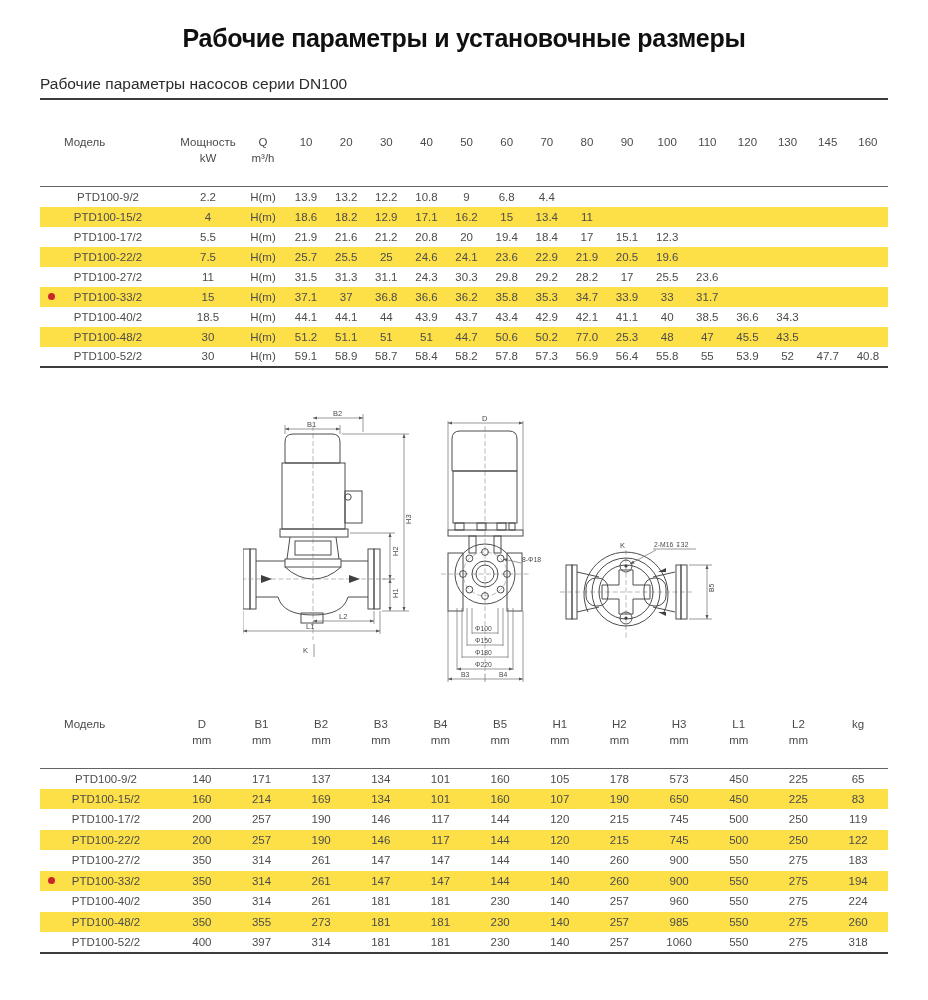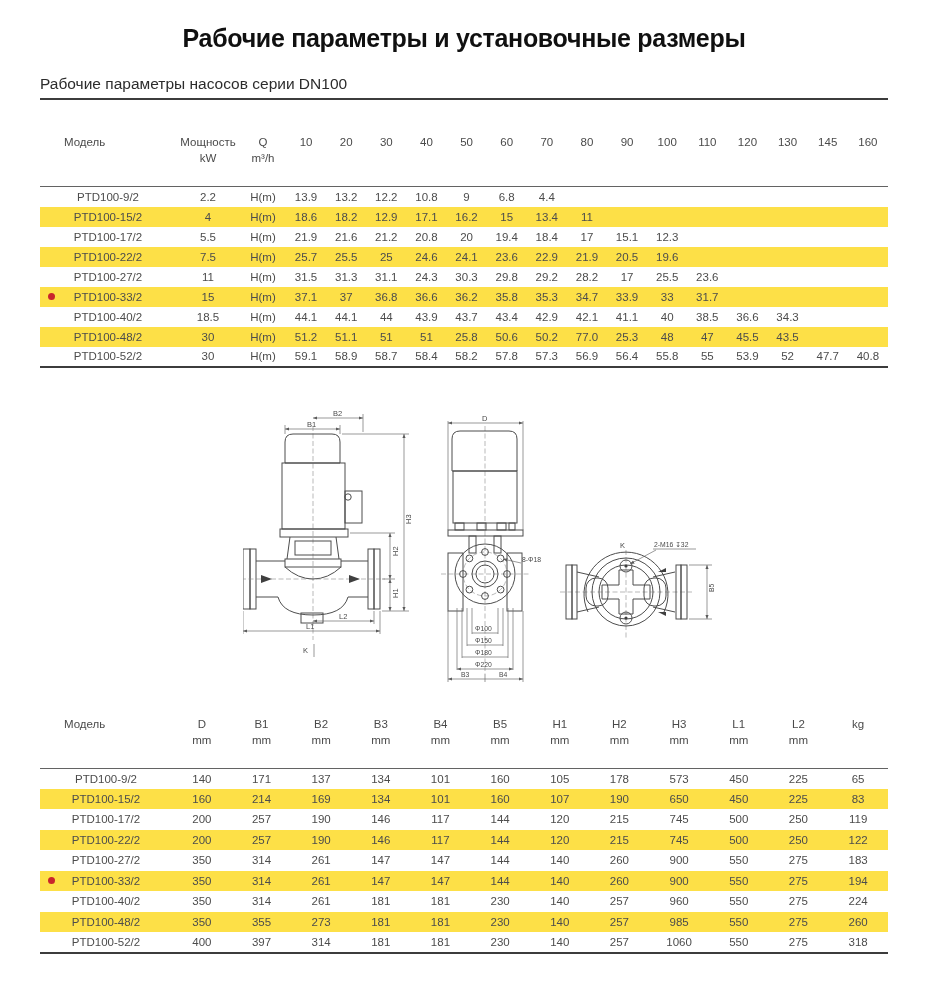--- a/index.html
+++ b/index.html
@@ -229,21 +229,21 @@
           <td></td>
         </tr>
         <tr class="stripe">
           <td class="model">PTD100-48/2</td>
           <td>30</td>
           <td>H(m)</td>
           <td>51.2</td>
           <td>51.1</td>
           <td>51</td>
           <td>51</td>
-          <td>25.8</td>
+          <td>44.7</td>
           <td>50.6</td>
           <td>50.2</td>
           <td>77.0</td>
           <td>25.3</td>
           <td>48</td>
           <td>47</td>
           <td>45.5</td>
           <td>43.5</td>
           <td></td>
           <td></td>

